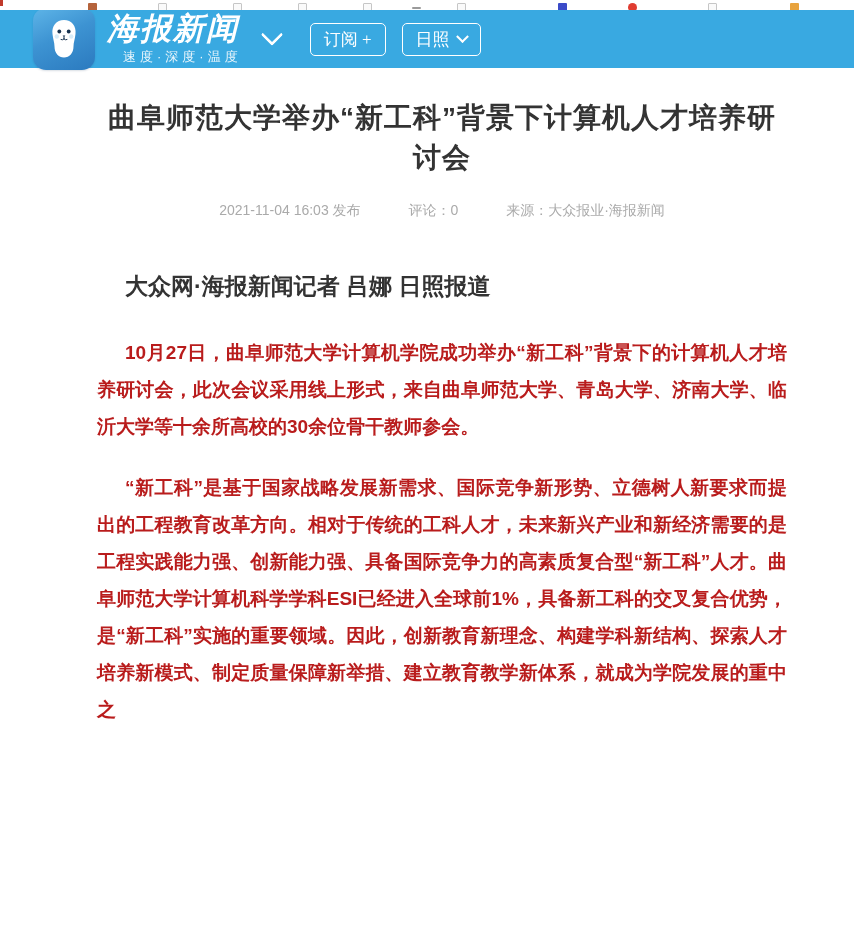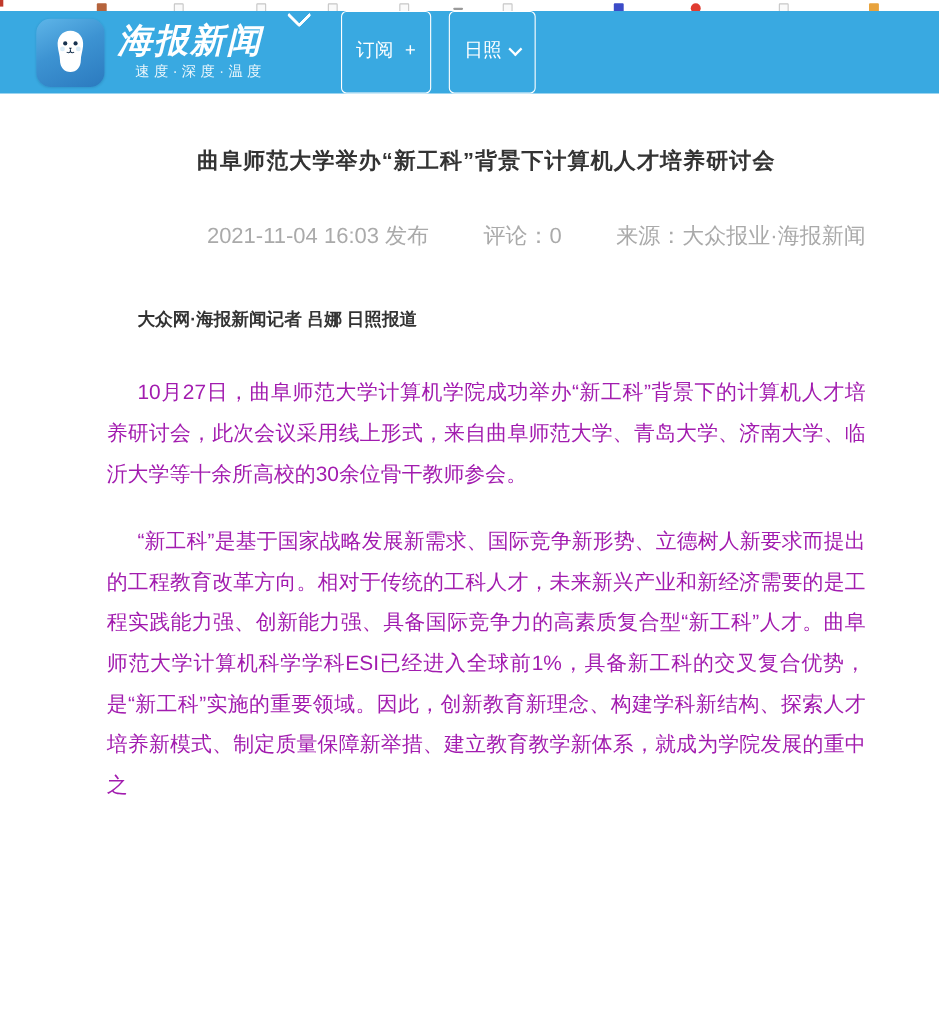--- a/index.html
+++ b/index.html
@@ -11,21 +11,21 @@
   
   .favicon-strip{position:relative;height:10px;background:#ffffff;overflow:hidden;}
   .frag{position:absolute;top:3px;width:9px;height:9px;box-sizing:border-box;}
   .frag.outline{border:1px solid #c6c6c6;background:#fafafa;border-radius:1px;}
   .frag.solid{border-radius:1px;}
   .frag.dot{border-radius:50%;}
   .frag.dash{height:2px;top:7px;border-radius:1px;}
   .frag.bar{width:3px;height:6px;top:0;}
   
   .site-header{
-    height:75px;background:#39a9e1;display:flex;
+    height:58px;background:#39a9e1;display:flex;align-items:center;
     padding-left:33px;box-sizing:border-box;
   }
   .logo-wrap{display:flex;align-items:center;cursor:pointer;}
   .logo-tile{
     width:62px;height:62px;border-radius:13px;flex:0 0 auto;
     background:linear-gradient(155deg,#5eb5e8 0%,#3d93d2 45%,#2b7abf 100%);
     display:flex;align-items:center;justify-content:center;
     box-shadow:0 1px 2px rgba(0,40,80,.15);
   }
   .logo-text{margin-left:12px;color:#fff;}
@@ -40,47 +40,47 @@
   .chev{
     display:inline-block;width:13px;height:13px;
     border-right:3px solid #fff;border-bottom:3px solid #fff;
     transform:rotate(45deg) translate(-3px,-3px);border-radius:2px;cursor:pointer;
   }
   .header-chevron{margin-left:22px;}
   .hdr-btn{
     display:flex;align-items:center;border:1px solid #ffffff;border-radius:5px;
     background:transparent;color:#fff;font-size:17px;line-height:17px;
     padding:7px 13px;margin-left:16px;cursor:pointer;white-space:nowrap;
-    font-family:Liberation Mono, monospace;
+    font-family:Liberation Serif, serif;
   }
   .hdr-btn:first-of-type{margin-left:30px;}
   .btn-chev{
     display:inline-block;width:7px;height:7px;margin-left:8px;
     border-right:2px solid #fff;border-bottom:2px solid #fff;
     transform:rotate(45deg) translate(-2px,-2px);
   }
   
   .article{width:690px;margin:0 0 0 97px;padding-top:26px;}
   .article-title{
-    font-size:20px;font-weight:bold;color:#333333;text-align:center;
-    line-height:40px;margin:16px;letter-spacing:1px;
+    font-size:28px;font-weight:bold;color:#333333;text-align:center;
+    line-height:40px;margin:4px;letter-spacing:1px;
   }
   .article-meta{
-    text-align:right;color:#aaaaaa;font-size:20px;margin-top:40px;line-height:16px;
+    text-align:center;color:#aaaaaa;font-size:14px;margin-top:24px;line-height:16px;
   }
   .meta-seg{display:inline-block;}
   .meta-seg + .meta-seg{margin-left:44px;}
   .meta-comments{cursor:pointer;}
   .article-byline{
-    font-weight:bold;color:#333333;font-size:16px;line-height:24px;
+    font-weight:bold;color:#333333;font-size:23px;line-height:24px;
     margin:56px 0 36px;text-indent:28px;
   }
   .article-body p{
-    font-size:19px;color:#a21caf;line-height:37px;text-align:justify;
-    text-indent:28px;margin:0 0 24px;
+    font-size:19px;color:#b91c1c;line-height:37px;text-align:justify;
+    text-indent:28px;margin:0 0 24px;font-weight:bold;
   }
 </style>
 </head>
 <body>
 
 <div class="favicon-strip">
     <span class="frag bar" style="left: 0px; background: rgb(192, 57, 43);"></span>
     <span class="frag solid" style="left: 88px; background: rgb(181, 99, 60);"></span>
     <span class="frag outline" style="left: 158px; border-color: rgb(198, 198, 198);"></span>
     <span class="frag outline" style="left: 233px; border-color: rgb(198, 198, 198);"></span>

